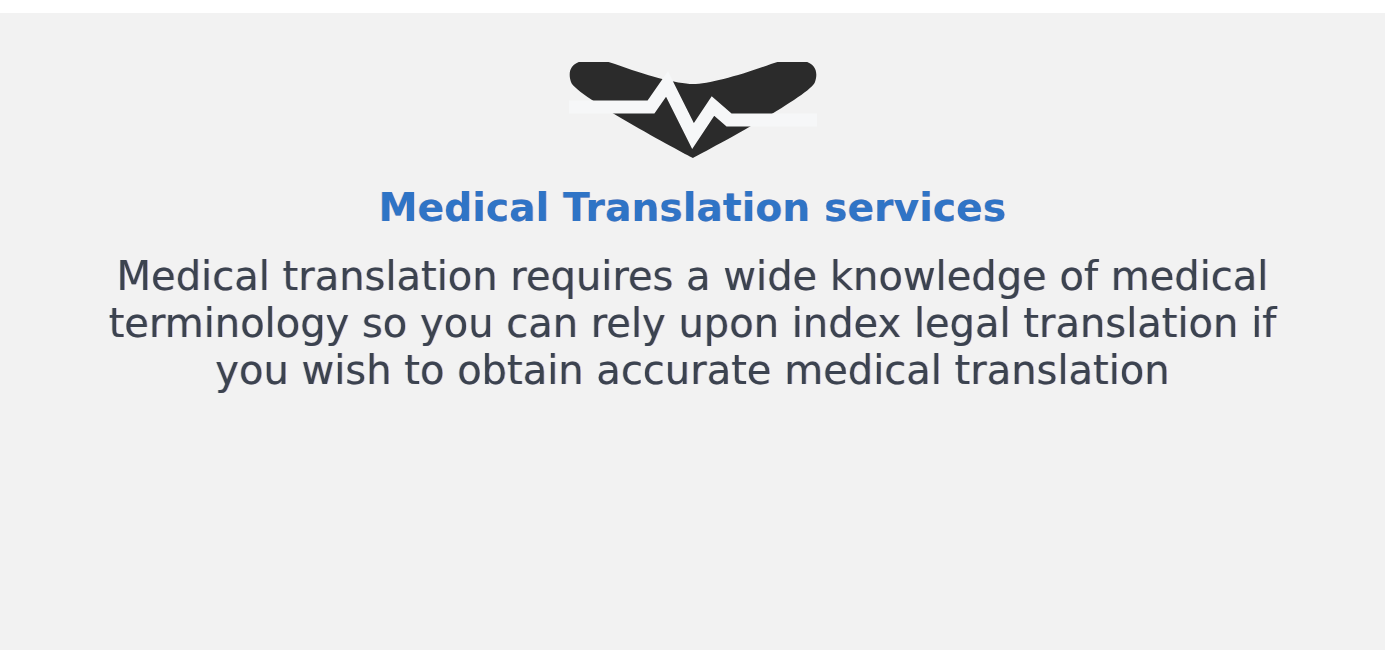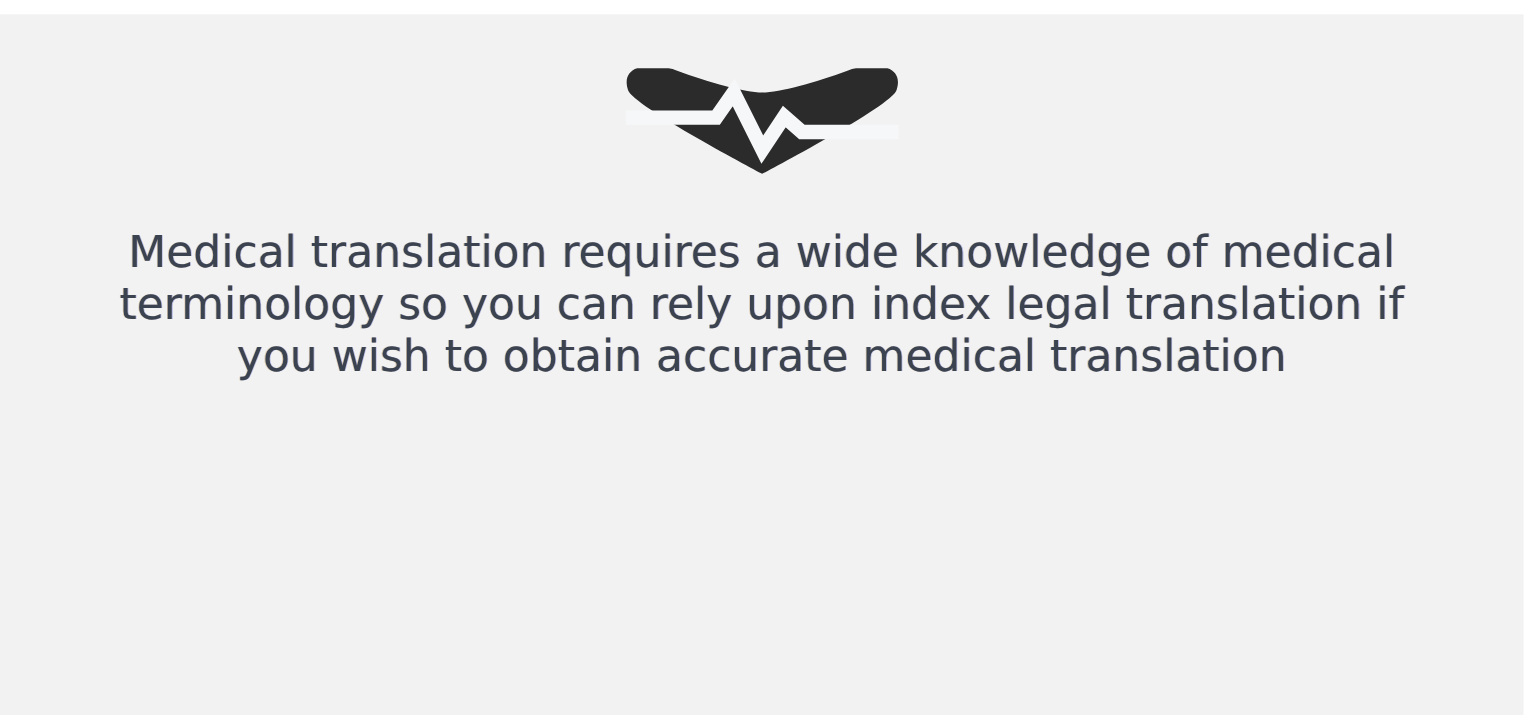--- a/index.html
+++ b/index.html
@@ -98,17 +98,18 @@
                  C 78 13, 110 22, 126 22
                  C 142 22, 174 13, 204 2
                  C 226 -6, 256 -4, 248 20
                  C 244 34, 126 96, 126 96 Z" fill="#2b2b2b"></path>
 
         <path d="M2 45 L84 45 L100 22 L126 74 L146 44 L162 58 L250 58" fill="none" stroke="#f6f7f8" stroke-width="13" stroke-linecap="butt" stroke-linejoin="miter"></path>
       </svg>
     </div>
 
     <div id="text-block">
+      <h2 id="service-title">Medical Translation services</h2>
       <p id="service-description">Medical translation requires a wide knowledge of medical terminology so you can rely upon index legal translation if you wish to obtain accurate medical translation</p>
     </div>
 
   </div>
 </div>
 
 </body></html>

